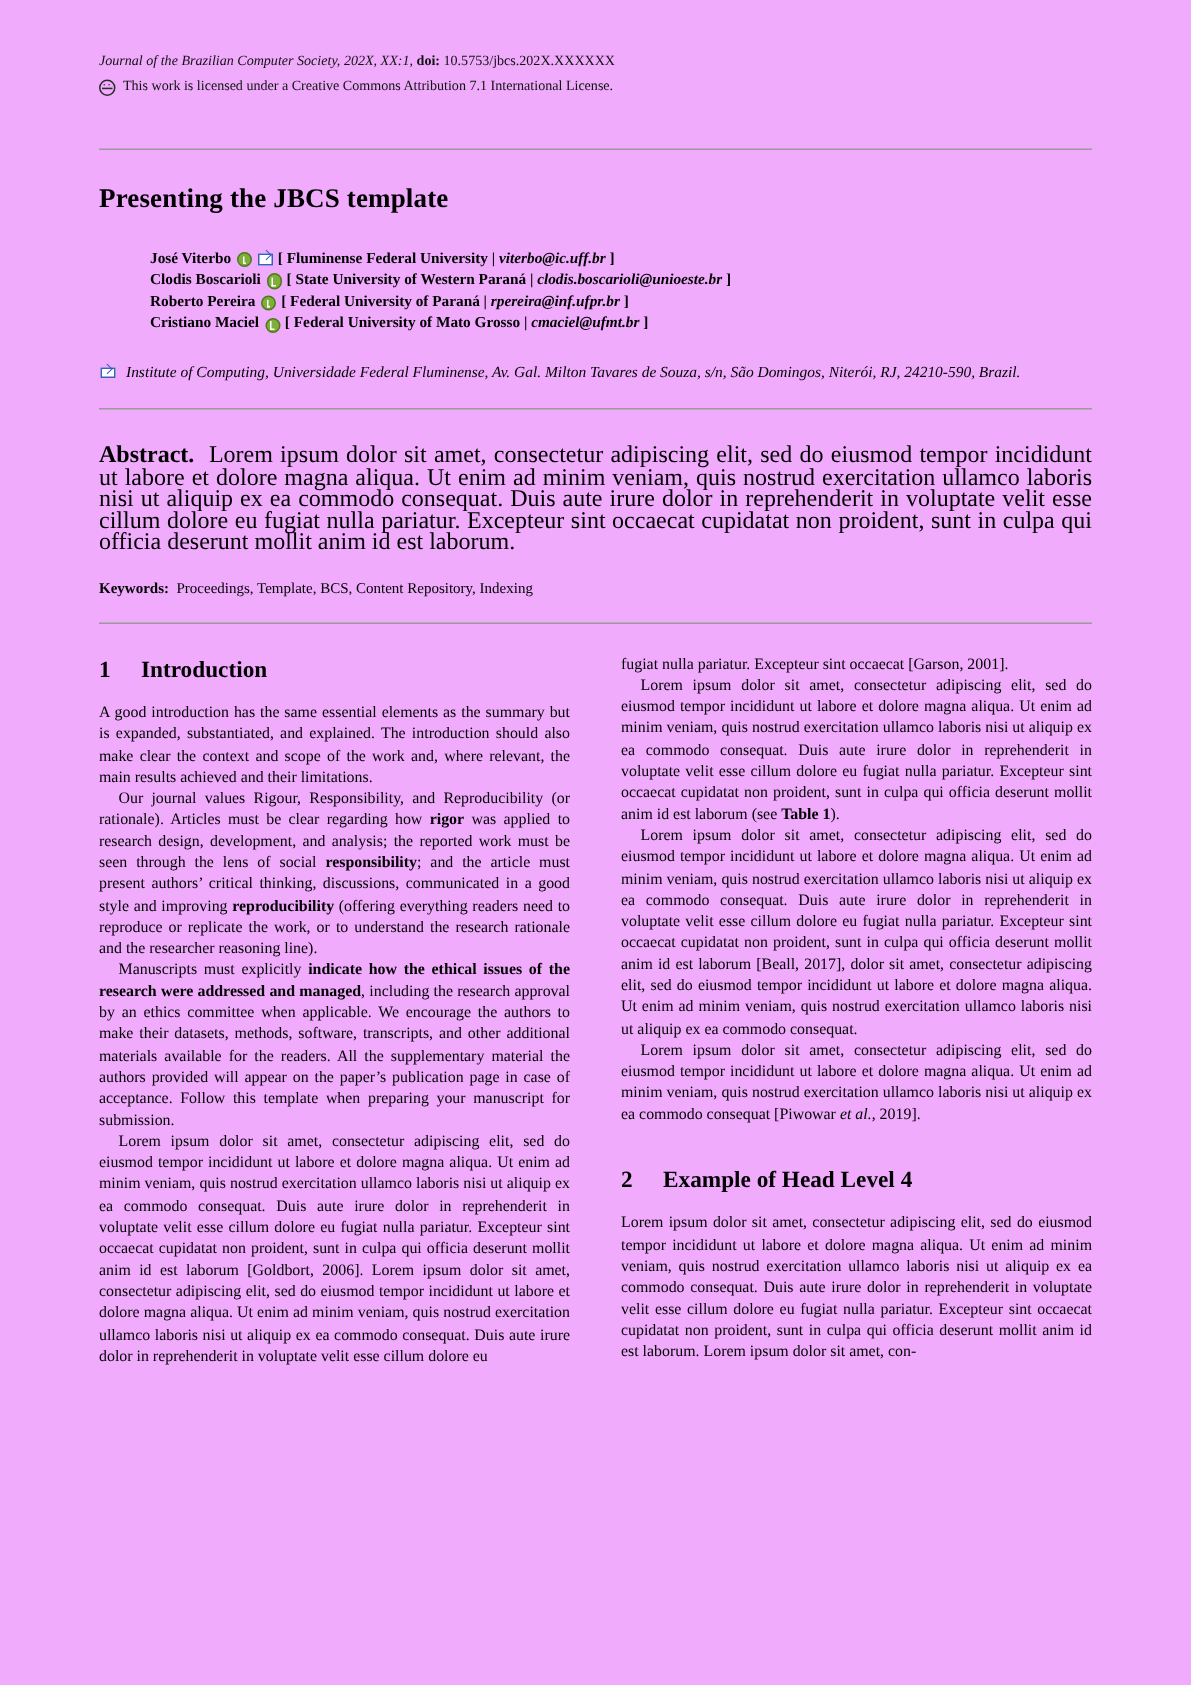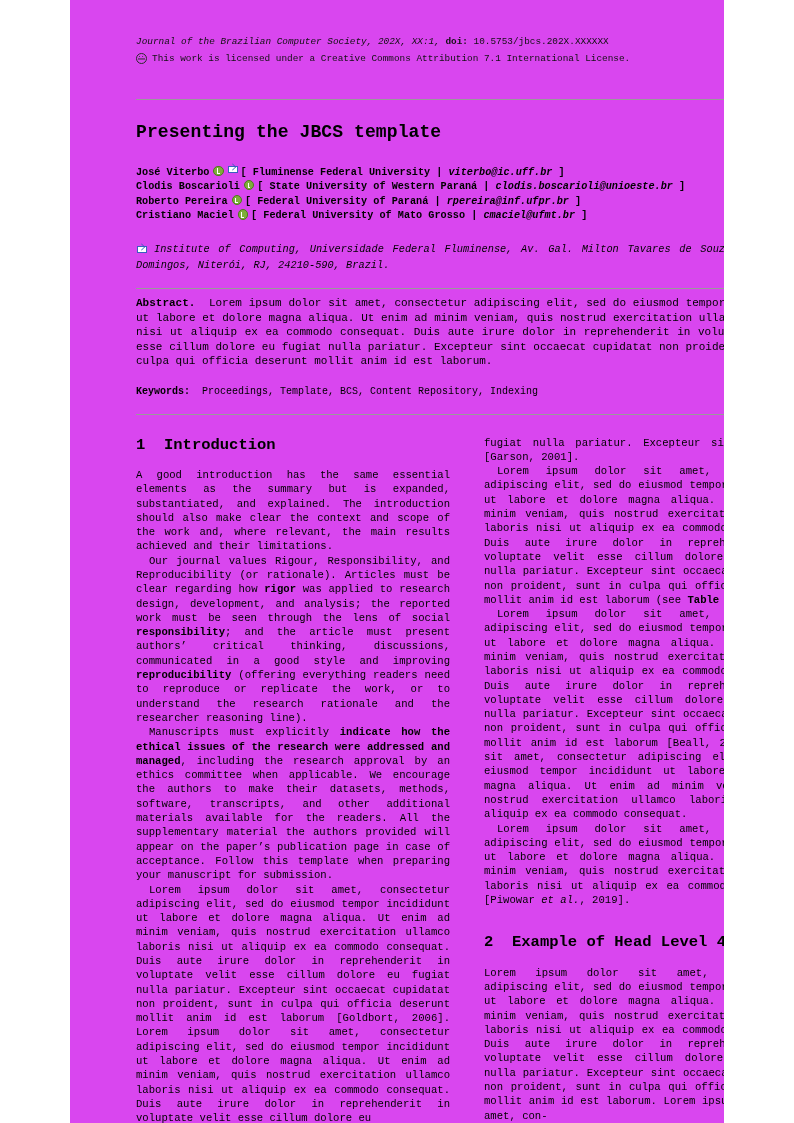--- a/index.html
+++ b/index.html
@@ -2,26 +2,26 @@
 <html><head>
 <meta charset="utf-8">
 <style>
   html, body {
     margin: 0;
     padding: 0;
     background: #ffffff;
   }
   .page {
     position: relative;
-    width: 654px;
+    width: 794px;
     height: 1123px;
-    background: #d946ef;
+    background: #f0abfc;
     margin: 0 auto;
     overflow: hidden;
-    font-family: Liberation Mono, monospace;
+    font-family: Liberation Serif, serif;
     color: #000000;
   }
   .content {
     position: absolute;
     left: 66px;
     top: 34px;
     width: 662px;
   }
 
   
@@ -96,22 +96,23 @@
   }
 
   
   .authors {
     margin-top: 22px;
     font-size: 10.2px;
     line-height: 14.6px;
   }
   .author-row {
     display: flex;
-    align-items: flex-start;
+    align-items: center;
     white-space: nowrap;
+    margin-left: 34px;
   }
   .author-name {
     font-weight: bold;
   }
   .orcid-icon {
     display: inline-block;
     width: 8.2px;
     height: 8.2px;
     border-radius: 50%;
     background: #7fae3a;
@@ -190,22 +191,22 @@
     display: inline-block;
     width: 3.4px;
     height: 3.4px;
     border-radius: 50%;
     background: #000;
     vertical-align: 2px;
   }
 
   
   .abstract {
-    margin-top: 7px;
-    font-size: 11px;
+    margin-top: 24px;
+    font-size: 16px;
     line-height: 14.6px;
     text-align: justify;
   }
   .abstract .lead { font-weight: bold; }
   .keywords {
     margin-top: 16px;
     font-size: 10px;
     line-height: 14.6px;
   }
   .keywords .lead { font-weight: bold; }

